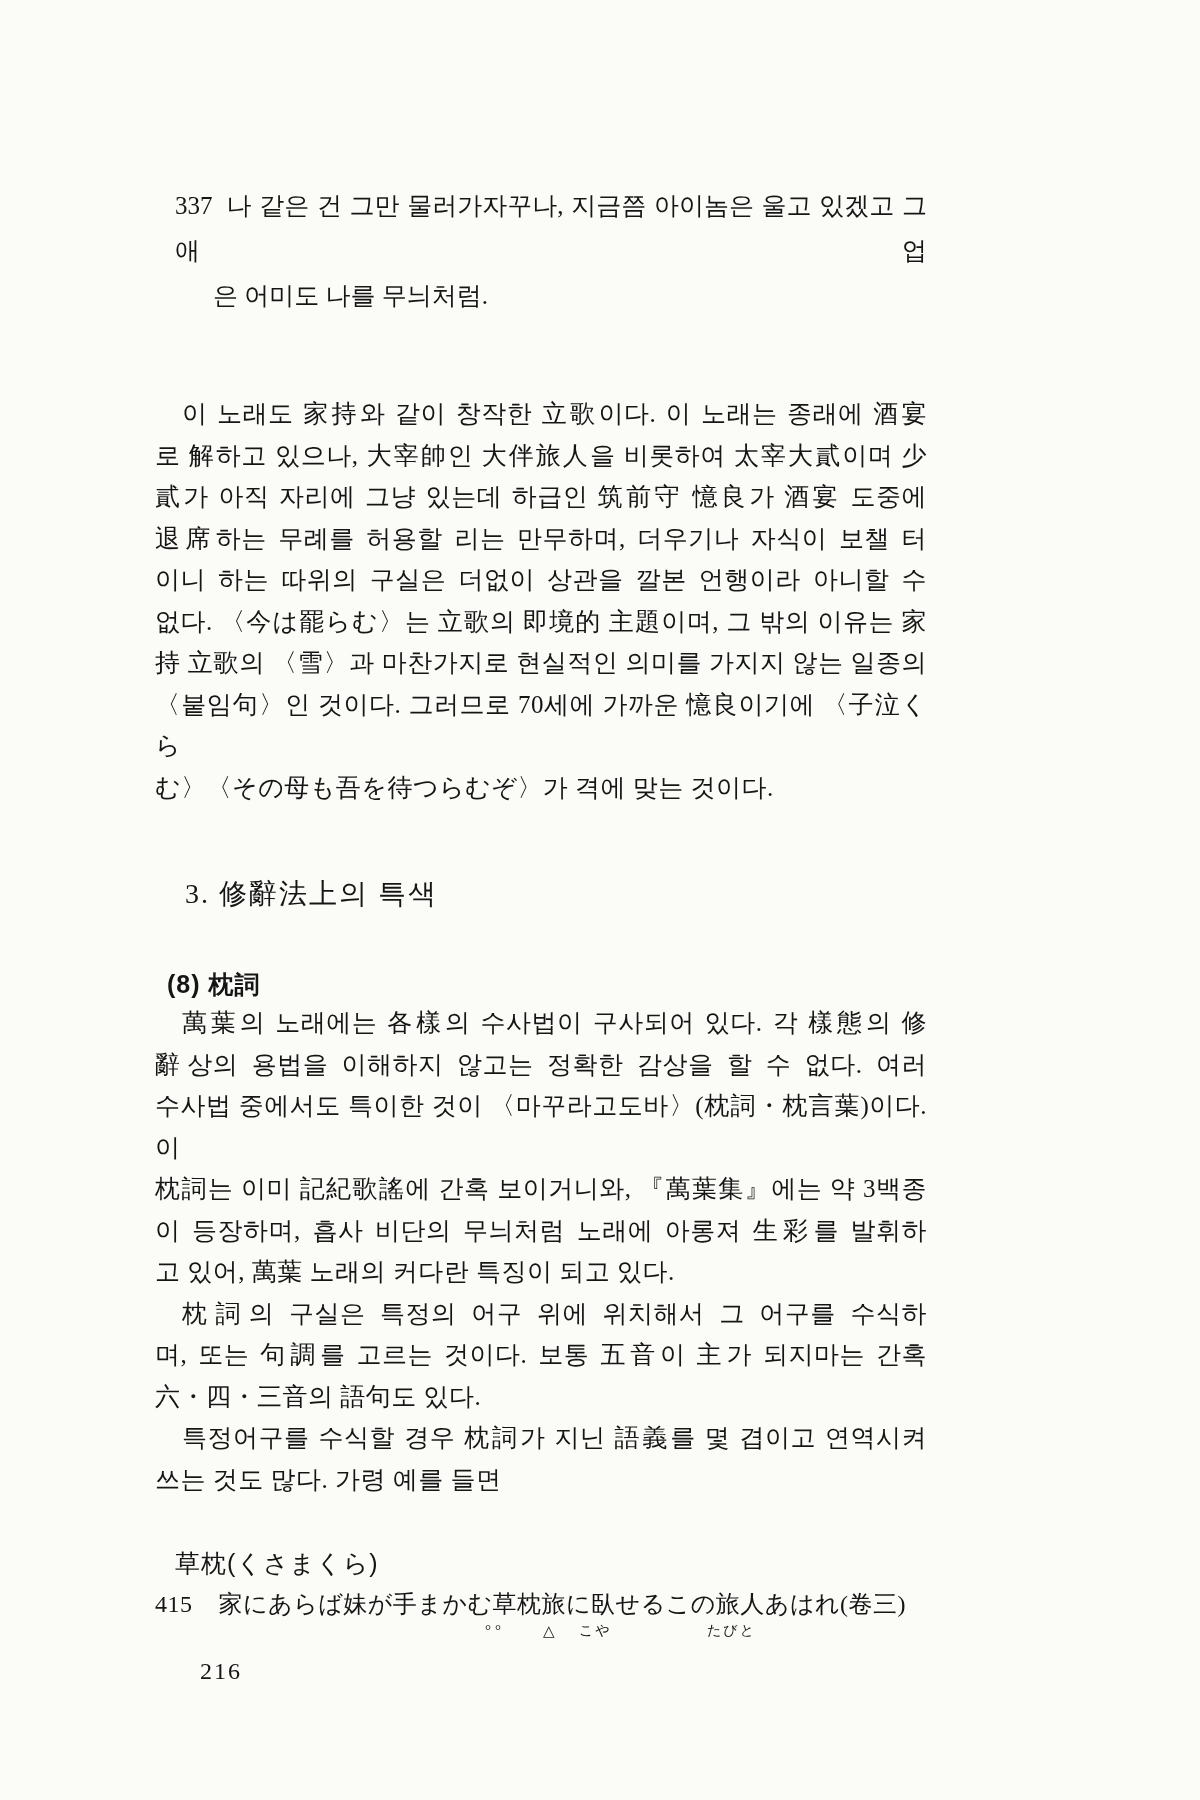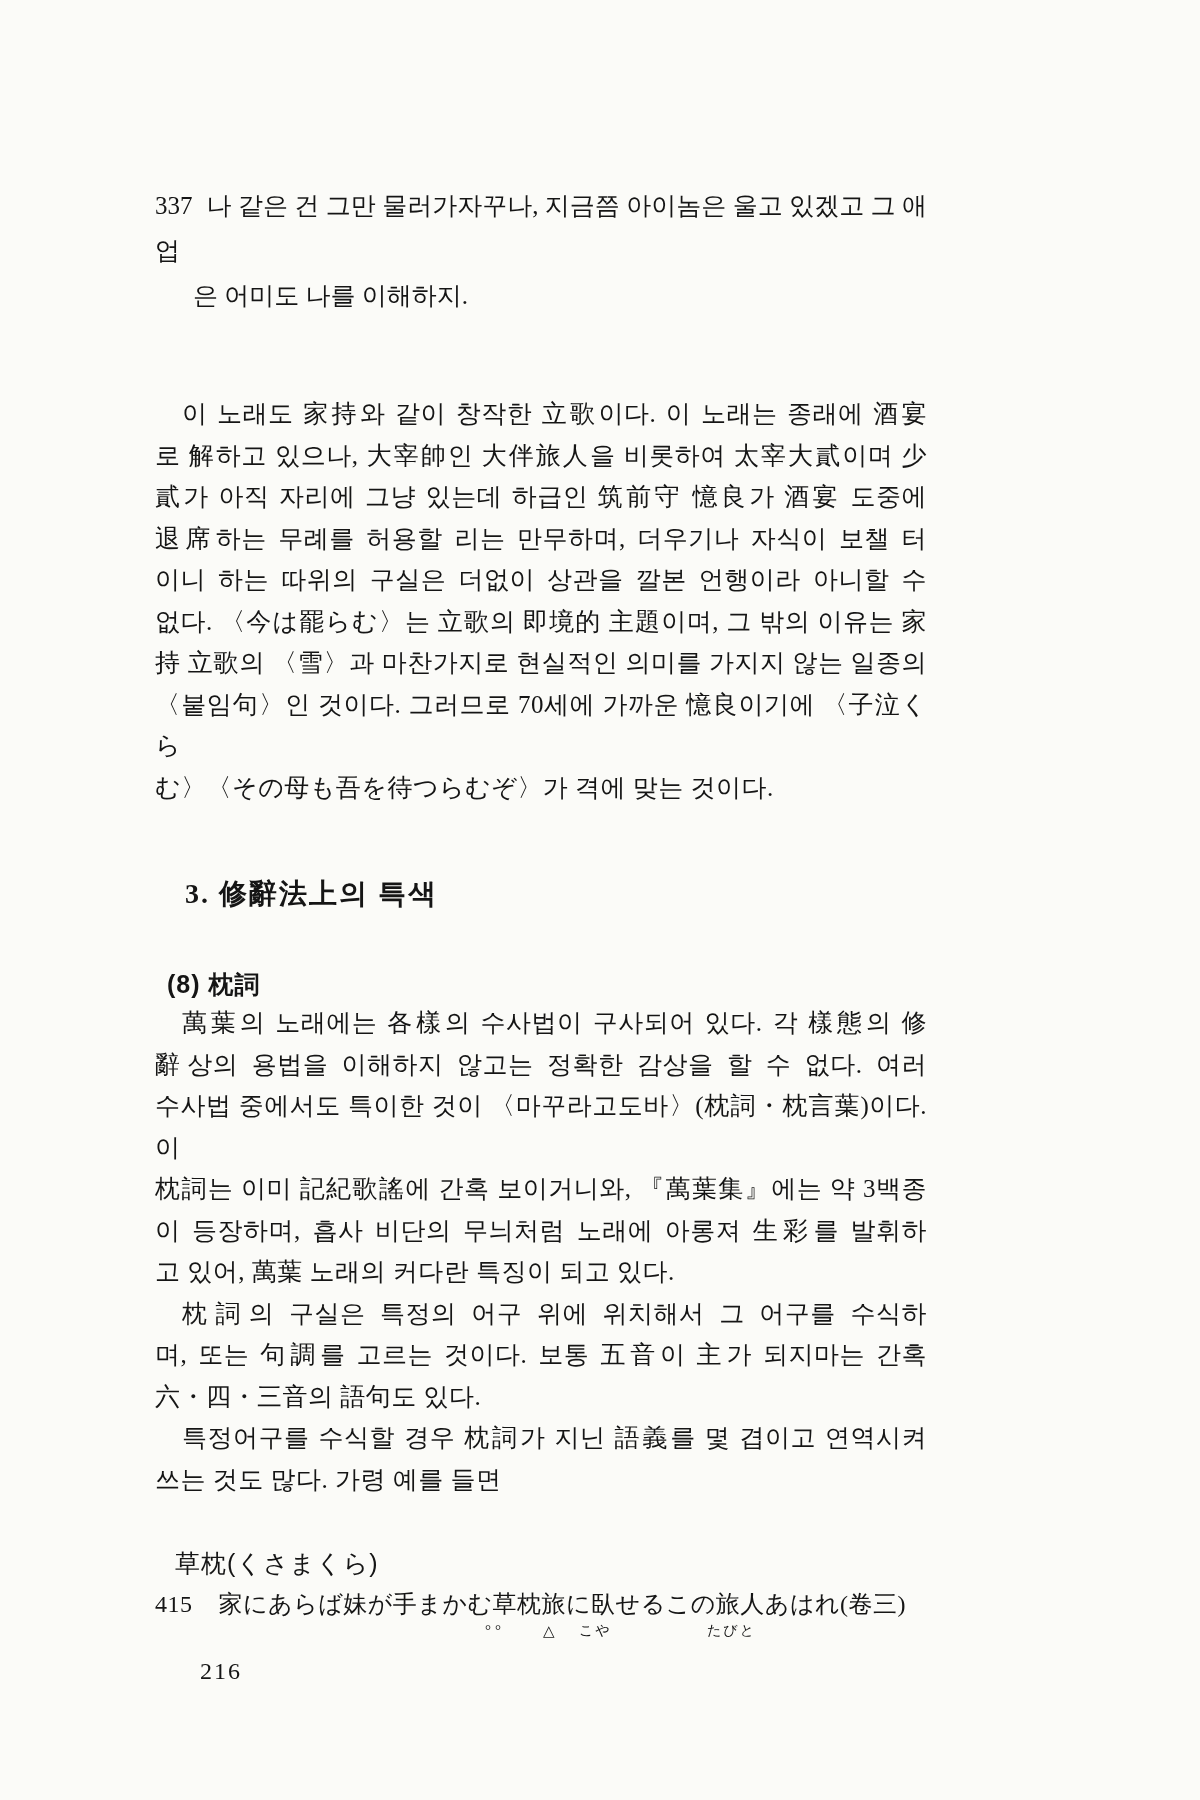--- a/index.html
+++ b/index.html
@@ -10,36 +10,36 @@
     margin:0 auto;
     background:#fbfbf8;
     color:#151515;
     font-family:"Liberation Serif","DejaVu Serif",serif;
     overflow:hidden;
   }
   .content {
     position:absolute; left:155px; top:0; width:772px;
   }
   
-  .quote { margin-top:183px; font-size:25px; line-height:45px; }
+  .quote { margin-top:183px; font-size:25px; line-height:45px;margin-left:20px; }
   .quote .q1 { text-align:justify; text-align-last:justify; }
   .quote .qnum { margin-right:14px; }
   .quote .q2 { padding-left:38px; }
 
   
   .para { font-size:25px; }
   .para .line { line-height:41.5px; text-align:justify; text-align-last:justify; letter-spacing:0.5px; }
   .para .line.endline { text-align:left; text-align-last:left; }
   .para .line.indent { text-indent:27px; }
   .p1 { margin-top:75px; }
   .p2 { margin-top:0; }
 
   .sec-heading {
     margin:66px 0 0 0; padding-left:30px;
-    font-size:28px; line-height:40px; font-weight:700;
+    font-size:28px; line-height:40px; font-weight:400;
     letter-spacing:2px;
   }
   .sub-heading {
     margin:52px 0 0 0; padding-left:12px;
     font-family:"Liberation Sans","DejaVu Sans",sans-serif;
     font-size:25px; line-height:36px; font-weight:bold;
     letter-spacing:1px;
   }
 
   
@@ -62,21 +62,21 @@
   }
 </style>
 </head>
 <body>
 
 <div class="page">
   <div class="content">
 
     <div class="quote">
       <div class="q1"><span class="qnum">337</span><span>나 같은 건 그만 물러가자꾸나, 지금쯤 아이놈은 울고 있겠고 그 애 업</span></div>
-      <div class="q2">은 어미도 나를 이해하지.</div>
+      <div class="q2">은 어미도 나를 무늬처럼.</div>
     </div>
 
     <div class="para p1">
       <div class="line indent">이 노래도 家持와 같이 창작한 立歌이다. 이 노래는 종래에 酒宴</div>
       <div class="line">로 解하고 있으나, 大宰帥인 大伴旅人을 비롯하여 太宰大貳이며 少</div>
       <div class="line">貳가 아직 자리에 그냥 있는데 하급인 筑前守 憶良가 酒宴 도중에</div>
       <div class="line">退席하는 무례를 허용할 리는 만무하며, 더우기나 자식이 보챌 터</div>
       <div class="line">이니 하는 따위의 구실은 더없이 상관을 깔본 언행이라 아니할 수</div>
       <div class="line">없다. 〈今は罷らむ〉는 立歌의 即境的 主題이며, 그 밖의 이유는 家</div>
       <div class="line">持 立歌의 〈雪〉과 마찬가지로 현실적인 의미를 가지지 않는 일종의</div>

